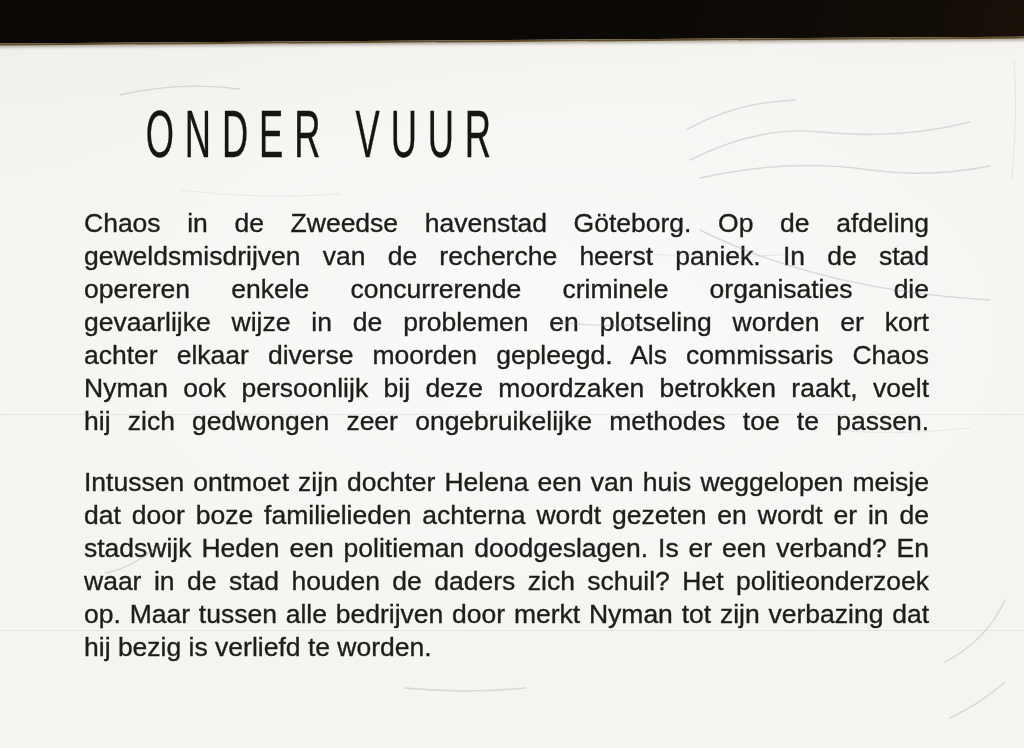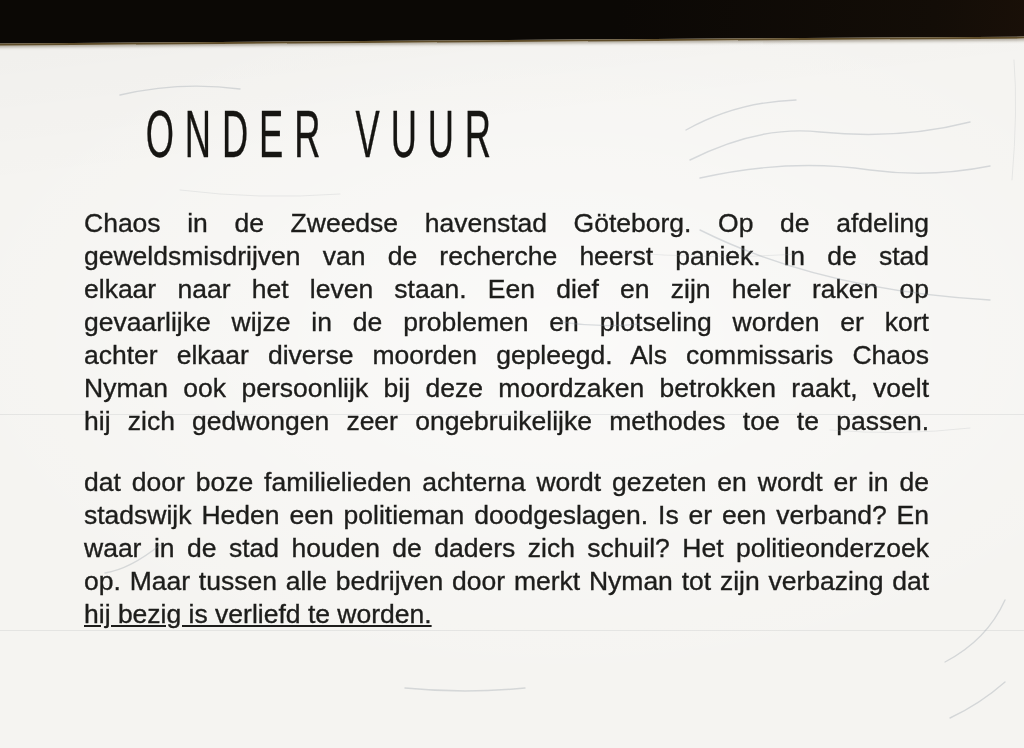--- a/index.html
+++ b/index.html
@@ -71,21 +71,20 @@
     height: 33px;
     line-height: 33px;
     text-align: justify;
     text-align-last: justify;
     white-space: nowrap;
     overflow: visible;
   }
   .line.short {
     text-align: right;
     text-align-last: left;
-    text-decoration: underline;
   }
 
   
   .crease {
     position: absolute;
     left: 0;
     width: 100%;
     height: 1px;
     background: rgba(110,118,126,0.12);
     pointer-events: none;
@@ -104,27 +103,28 @@
   <div class="top-bar"></div>
 
   <h1 class="title">
     <span class="title-inner">ONDER VUUR</span>
   </h1>
 
   <div class="blurb">
     <div class="para">
         <div class="line">Chaos in de Zweedse havenstad Göteborg. Op de afdeling</div>
         <div class="line">geweldsmisdrijven van de recherche heerst paniek. In de stad</div>
-        <div class="line">elkaar naar het leven staan. Een dief en zijn heler raken op</div>
+        <div class="line">opereren enkele concurrerende criminele organisaties die</div>
         <div class="line">gevaarlijke wijze in de problemen en plotseling worden er kort</div>
         <div class="line">achter elkaar diverse moorden gepleegd. Als commissaris Chaos</div>
         <div class="line">Nyman ook persoonlijk bij deze moordzaken betrokken raakt, voelt</div>
         <div class="line">hij zich gedwongen zeer ongebruikelijke methodes toe te passen.</div>
       </div>
     <div class="para">
+        <div class="line">Intussen ontmoet zijn dochter Helena een van huis weggelopen meisje</div>
         <div class="line">dat door boze familielieden achterna wordt gezeten en wordt er in de</div>
         <div class="line">stadswijk Heden een politieman doodgeslagen. Is er een verband? En</div>
         <div class="line">waar in de stad houden de daders zich schuil? Het politieonderzoek</div>
         <div class="line">op. Maar tussen alle bedrijven door merkt Nyman tot zijn verbazing dat</div>
         <div class="line short">hij bezig is verliefd te worden.</div>
       </div>
   </div>
 
   <div class="crease" style="top:414px"></div>
   <div class="crease" style="top:630px"></div>

